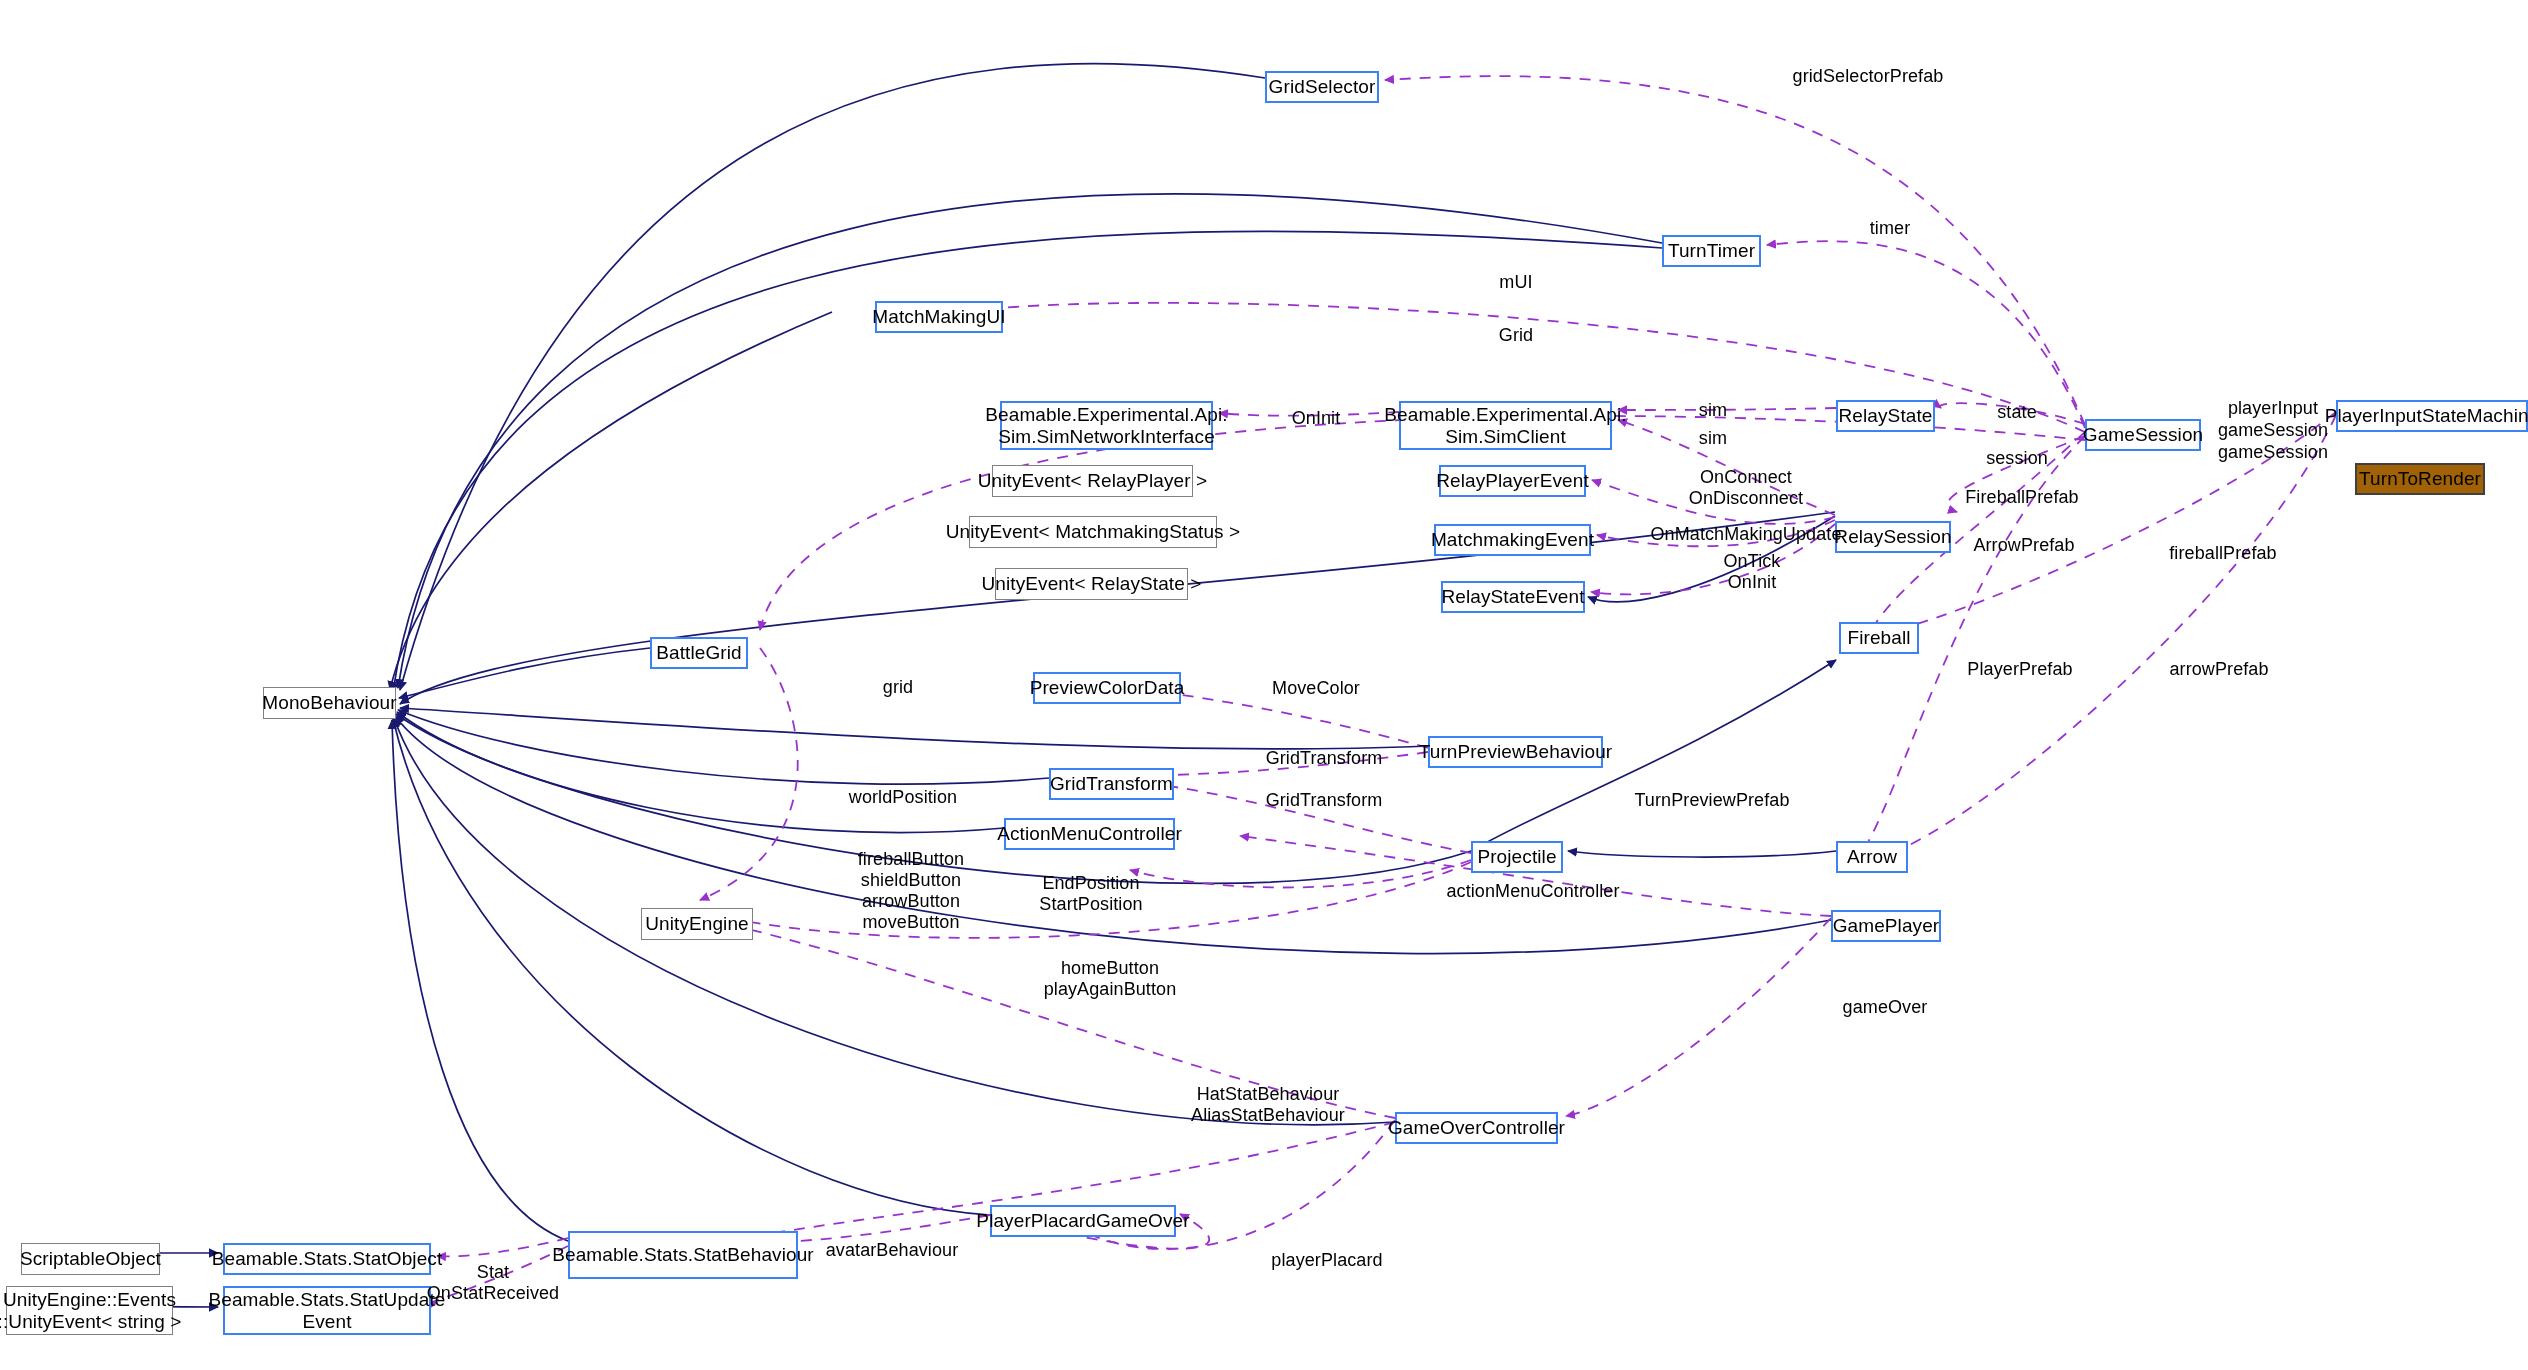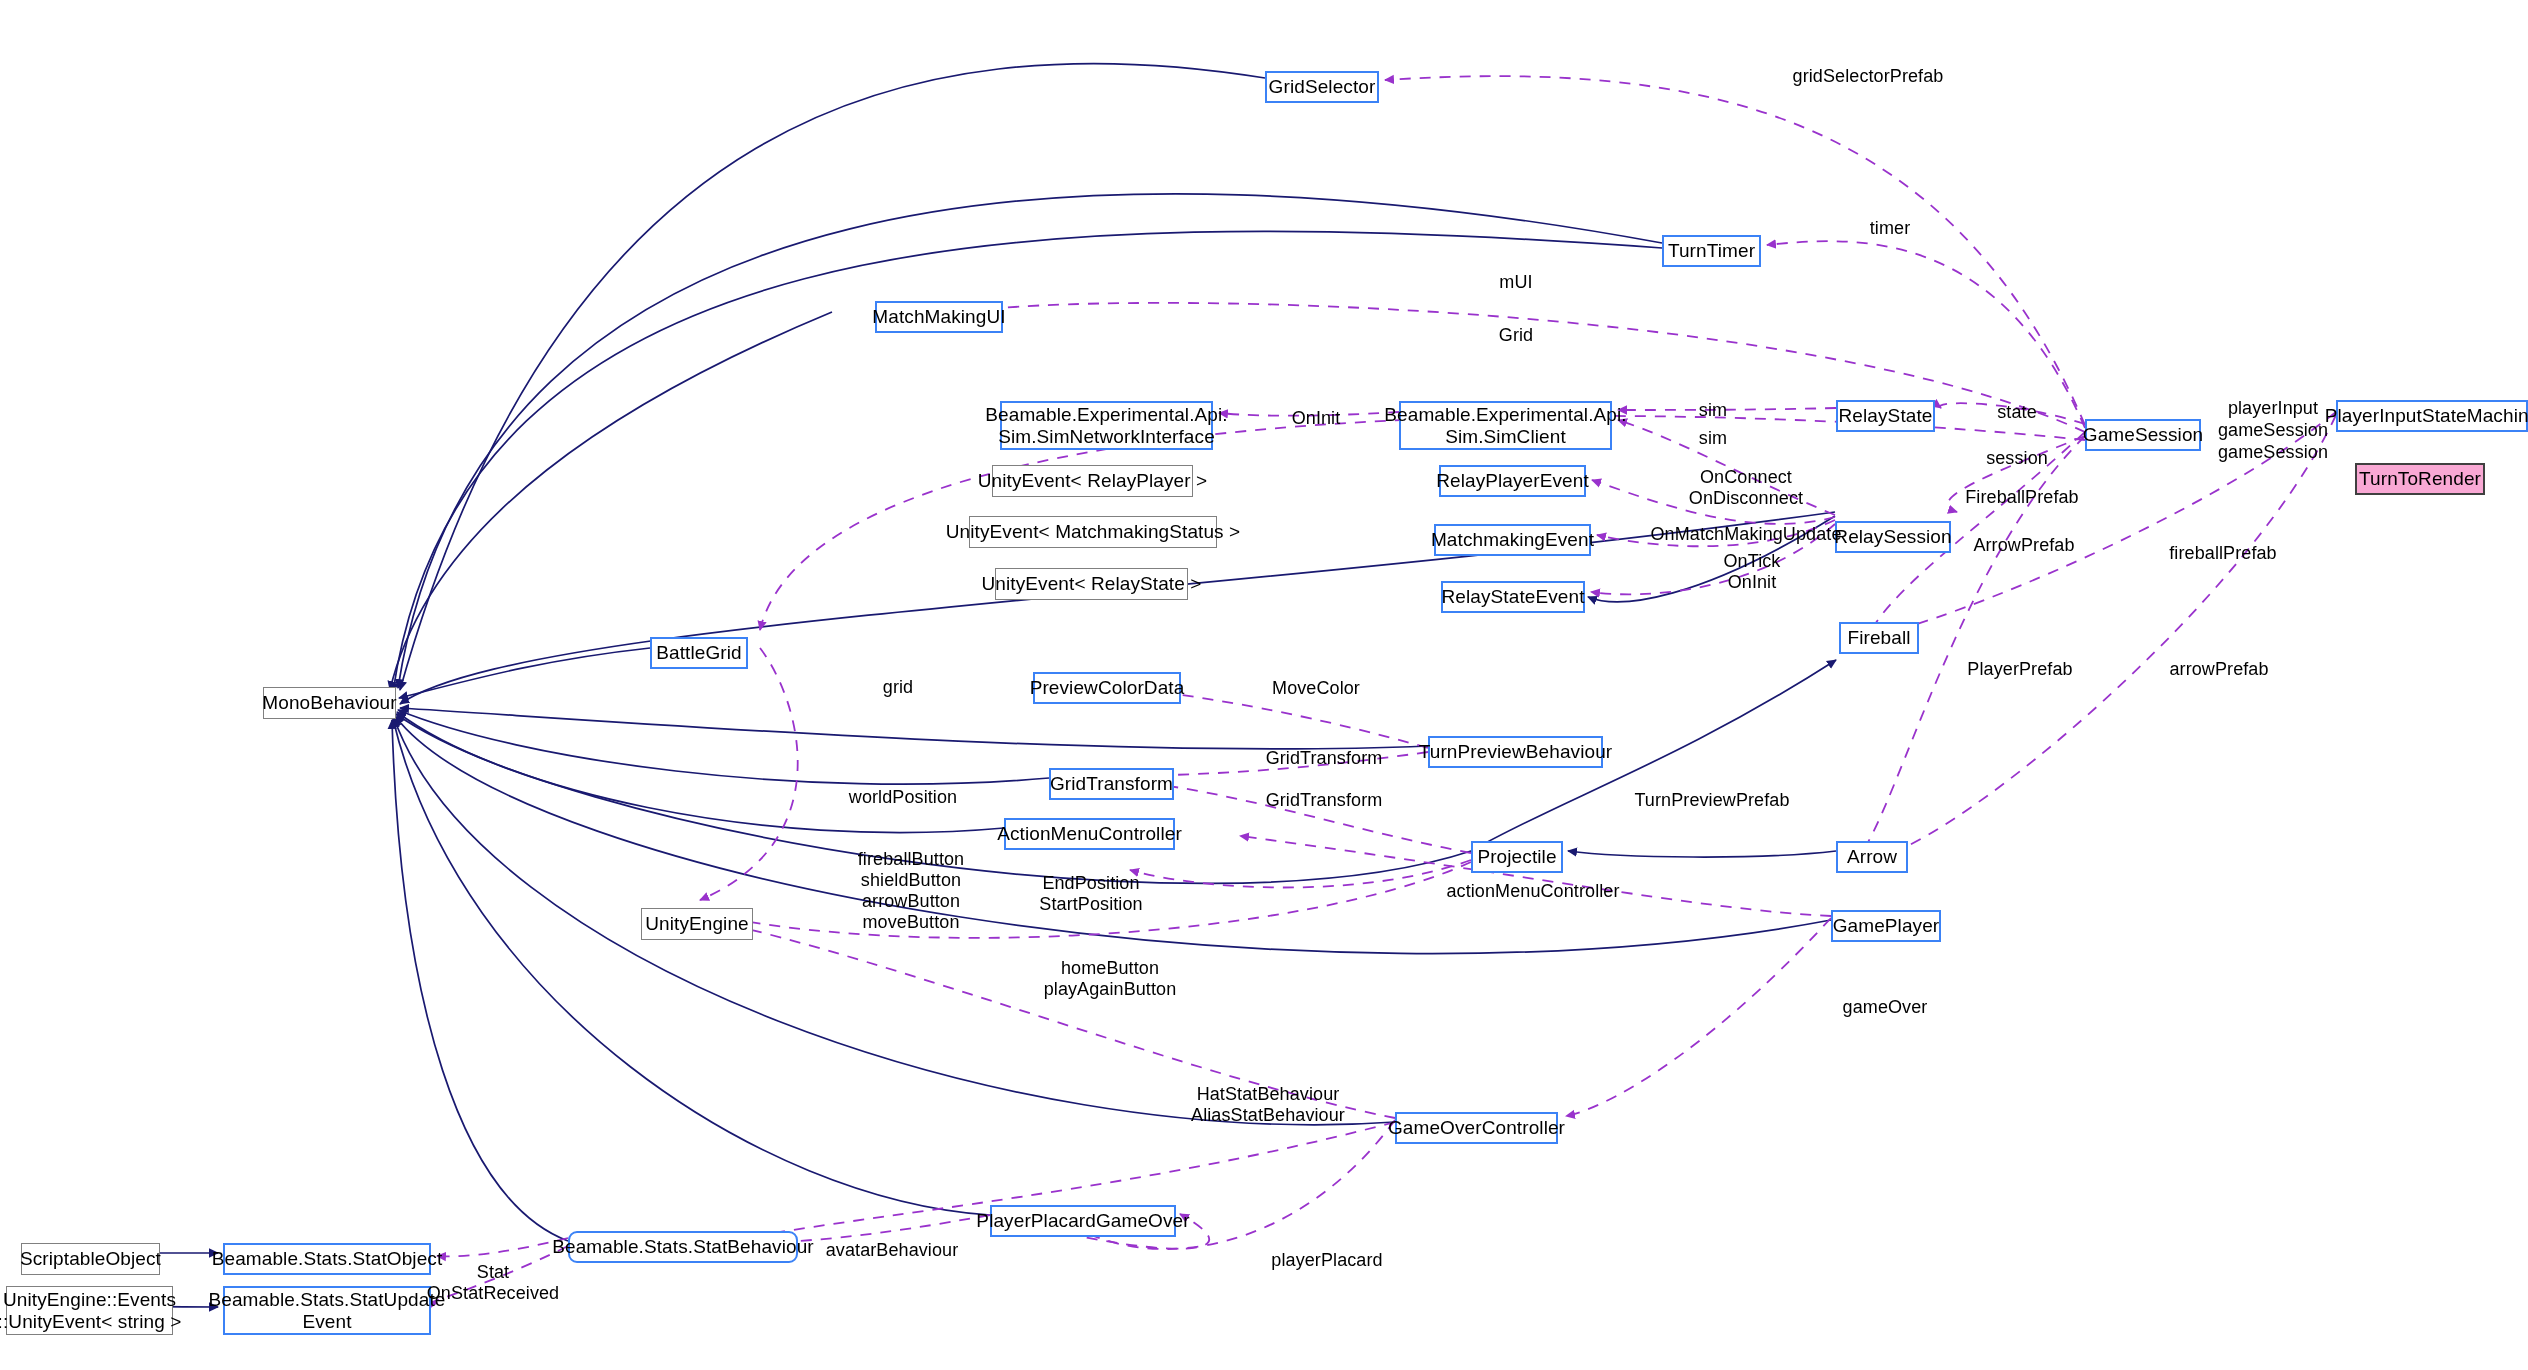--- a/index.html
+++ b/index.html
@@ -37,21 +37,21 @@
     font-size: 19px;
     line-height: 1.12;
     white-space: pre;
     letter-spacing: 0.1px;
     padding: 0 6px;
   }
   .node.solid {
     border: 2px solid #3b82f6;
   }
   .node.current {
-    background: #f9a8d4;
+    background: #a16207;
     border: 2px solid #404040;
   }
   .edge-label {
     position: absolute;
     font-size: 18px;
     line-height: 1.16;
     color: #000000;
     white-space: pre;
     text-align: center;
     background: transparent;
@@ -156,21 +156,21 @@
       <div class="node solid" style="left: 1033px; top: 672px; width: 148px; height: 32px;">PreviewColorData</div>
       <div class="node solid" style="left: 1428px; top: 736px; width: 175px; height: 32px;">TurnPreviewBehaviour</div>
       <div class="node solid" style="left: 1049px; top: 768px; width: 125px; height: 32px;">GridTransform</div>
       <div class="node solid" style="left: 1004px; top: 818px; width: 171px; height: 32px;">ActionMenuController</div>
       <div class="node solid" style="left: 1471px; top: 841px; width: 92px; height: 32px;">Projectile</div>
       <div class="node solid" style="left: 1836px; top: 841px; width: 72px; height: 32px;">Arrow</div>
       <div class="node" style="left: 641px; top: 908px; width: 112px; height: 32px;">UnityEngine</div>
       <div class="node solid" style="left: 1831px; top: 910px; width: 110px; height: 32px;">GamePlayer</div>
       <div class="node solid" style="left: 1395px; top: 1112px; width: 163px; height: 32px;">GameOverController</div>
       <div class="node solid" style="left: 990px; top: 1205px; width: 186px; height: 32px;">PlayerPlacardGameOver</div>
-      <div class="node solid" style="left: 568px; top: 1231px; width: 230px; height: 32px; border-radius: 9px;">Beamable.Stats.StatBehaviour</div>
+      <div class="node solid" style="left: 568px; top: 1231px; width: 230px; height: 48px;">Beamable.Stats.StatBehaviour</div>
       <div class="node" style="left: 21px; top: 1243px; width: 139px; height: 32px;">ScriptableObject</div>
       <div class="node solid" style="left: 223px; top: 1243px; width: 208px; height: 32px;">Beamable.Stats.StatObject</div>
       <div class="node" style="left: 6px; top: 1286px; width: 167px; height: 49px;">UnityEngine::Events
 ::UnityEvent&lt; string &gt;</div>
       <div class="node solid" style="left: 223px; top: 1286px; width: 208px; height: 49px;">Beamable.Stats.StatUpdate
 Event</div>
     </div>
 
   <div id="label-layer">
       <div class="edge-label" style="left: 1778px; top: 66px; width: 180px;">gridSelectorPrefab</div>

